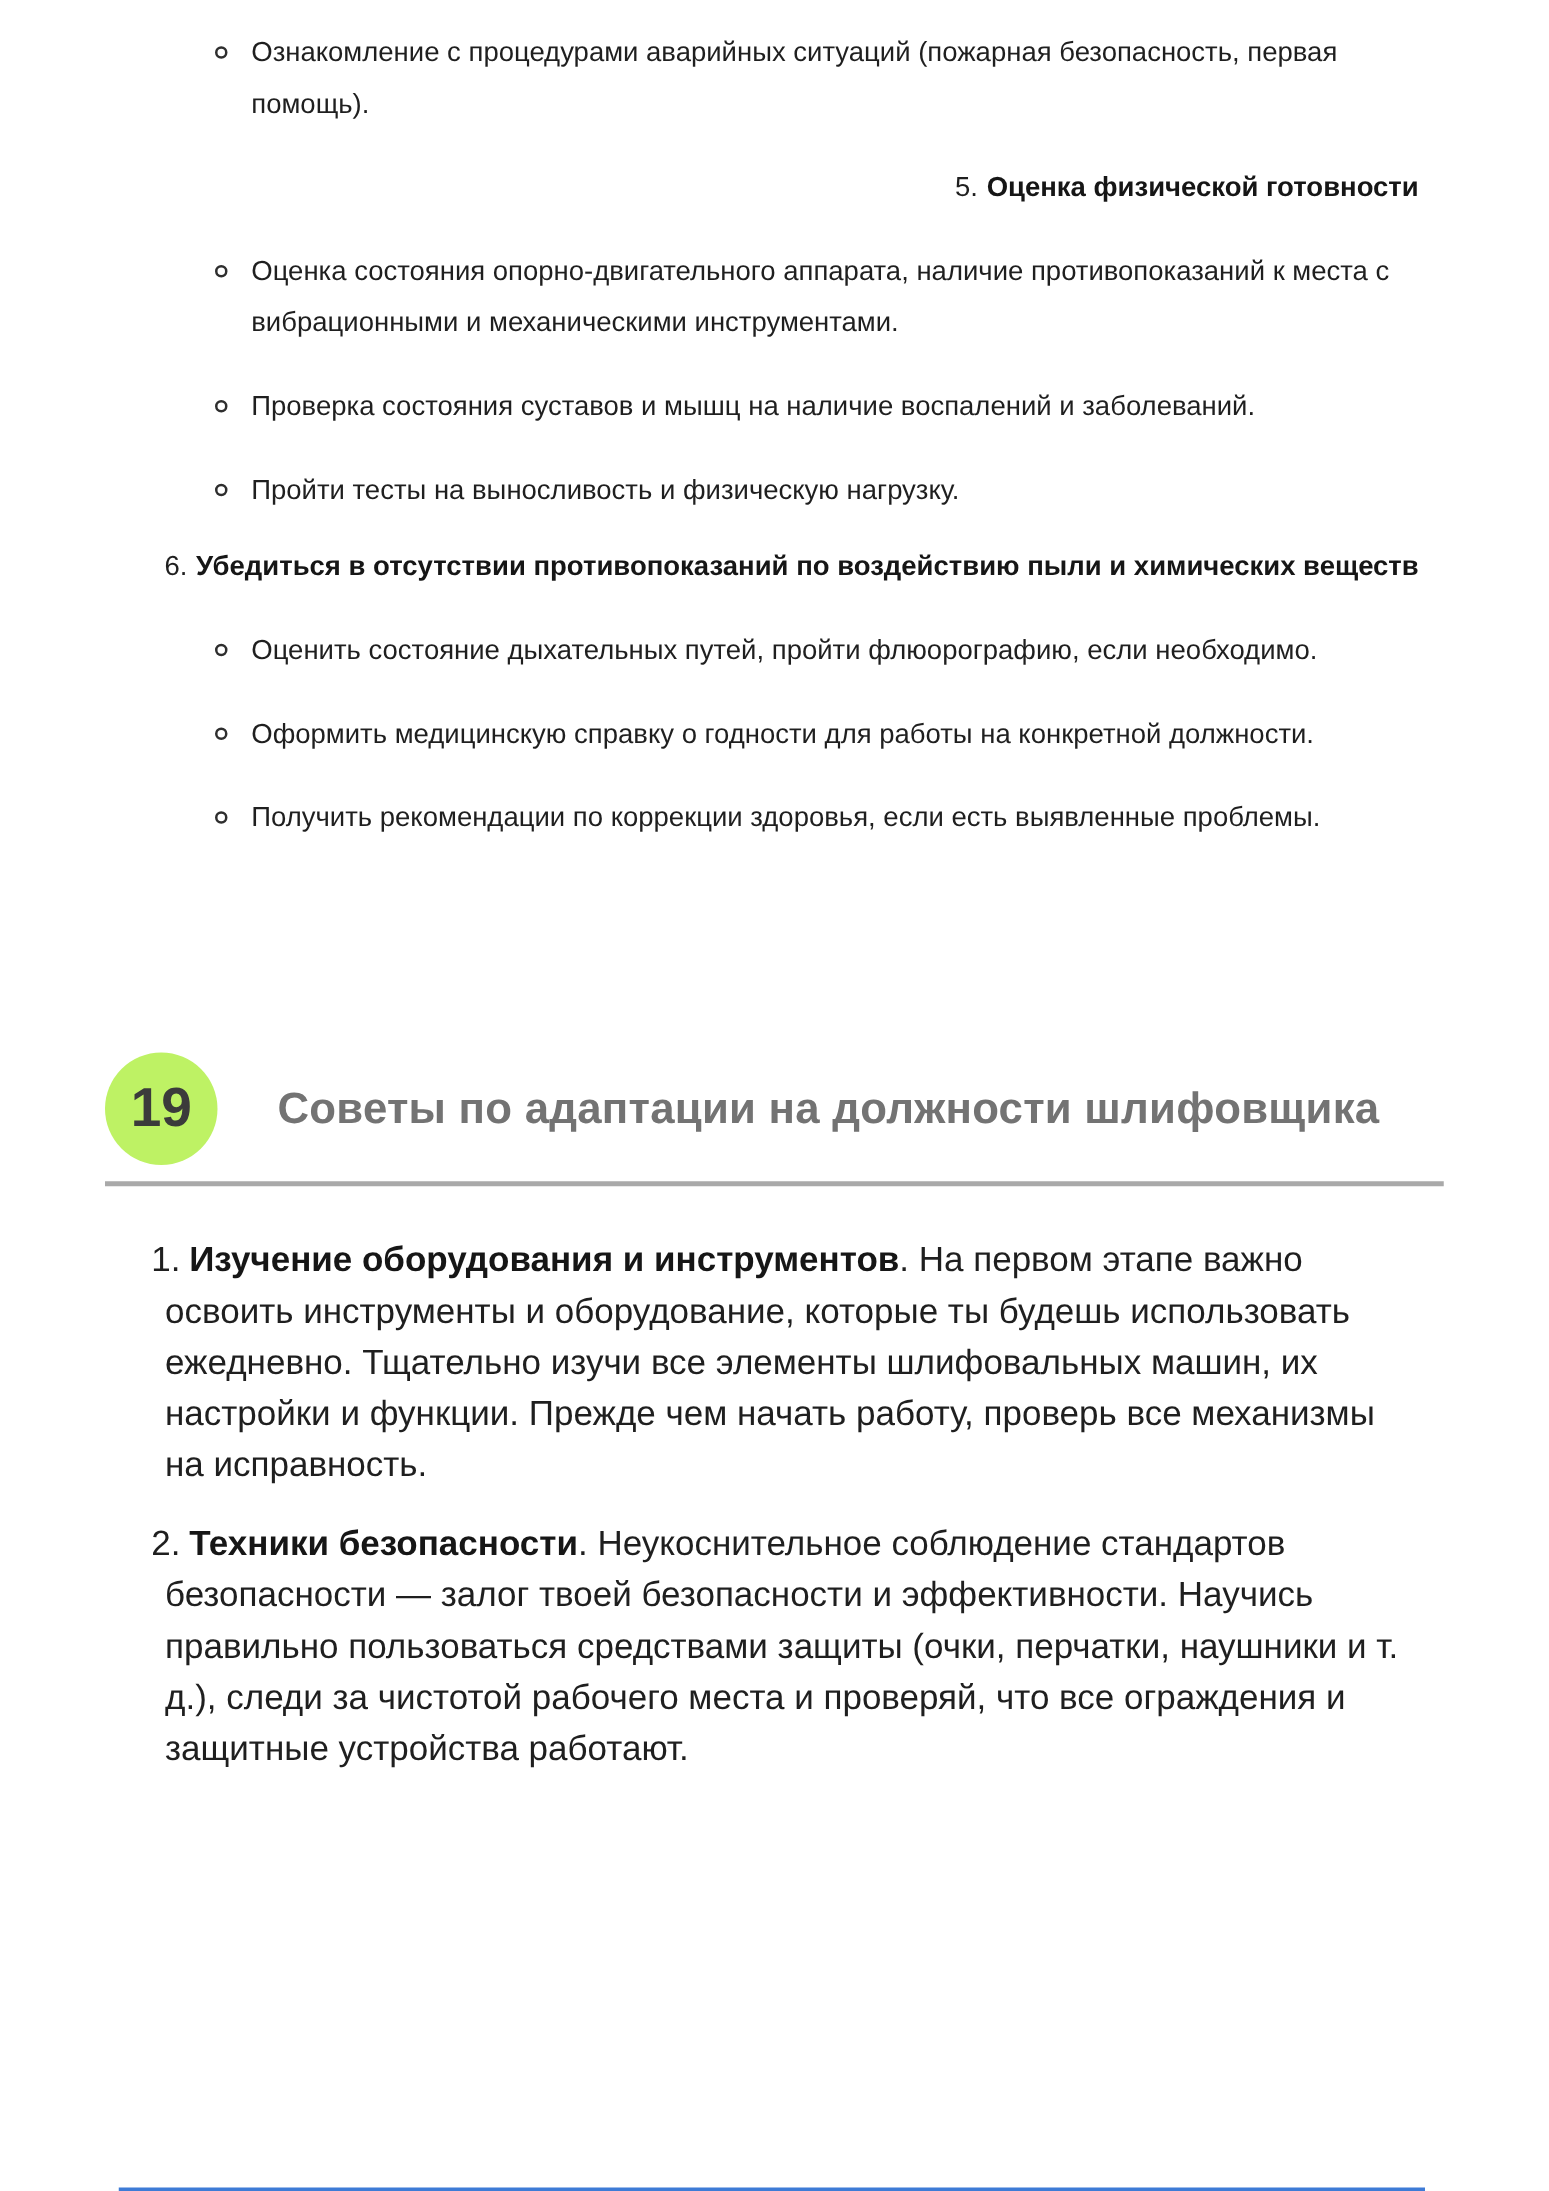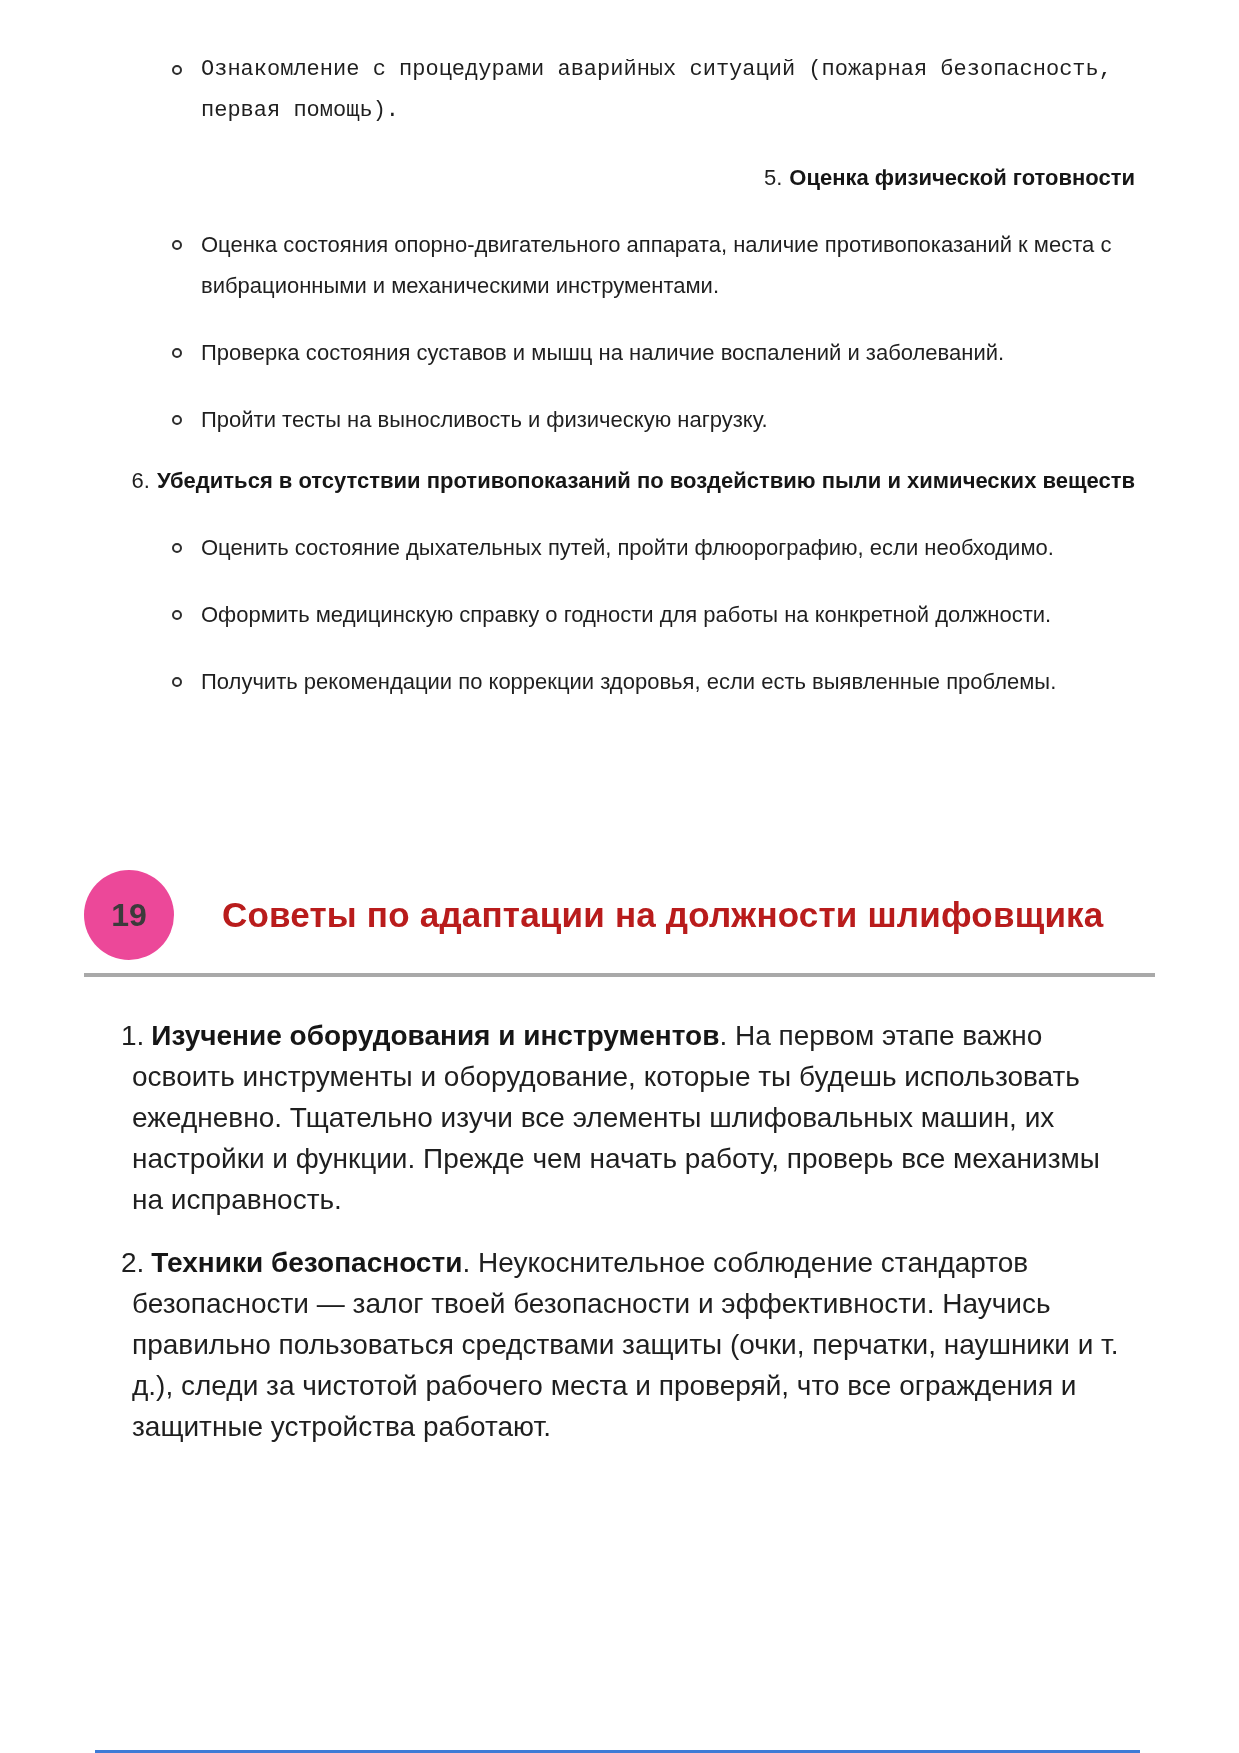--- a/index.html
+++ b/index.html
@@ -7,21 +7,21 @@
     width: 1239px; height: 1753px;
     background: #ffffff;
     font-family: "Liberation Sans", sans-serif;
     color: #1f1f1f;
     position: relative;
     overflow: hidden;
   }
   .content { position: absolute; inset: 0; }
 
   
-  .lead { padding-top: 49px; font-family: Liberation Mono, monospace; }
+  .lead { padding-top: 21px; }
   .bullet-row {
     display: flex;
     margin: 26px 104px 0 172px;
   }
   .bullet-row.first { margin-top: 0; }
   .bullet-ring {
     flex: 0 0 auto;
     width: 6px; height: 6px;
     border: 2px solid #2e2e2e;
     border-radius: 50%;
@@ -48,29 +48,29 @@
   
   .section-header {
     display: flex;
     align-items: center;
     margin: 168px 84px 0 84px;
   }
   .badge {
     flex: 0 0 auto;
     width: 90px; height: 90px;
     border-radius: 50%;
-    background: #ec4899;
+    background: #bef264;
     display: flex; align-items: center; justify-content: center;
-    font-size: 32px; font-weight: bold; color: #3b3b3b;
+    font-size: 44px; font-weight: bold; color: #3b3b3b;
   }
   .section-title {
     margin: 0 0 0 48px;
     font-size: 35px;
     font-weight: bold;
-    color: #b91c1c;
+    color: #737373;
     letter-spacing: 0.2px;
     line-height: 1.3;
   }
   .divider {
     height: 4px;
     background: #a9a9a9;
     margin: 13px 84px 0 84px;
   }
 
   

